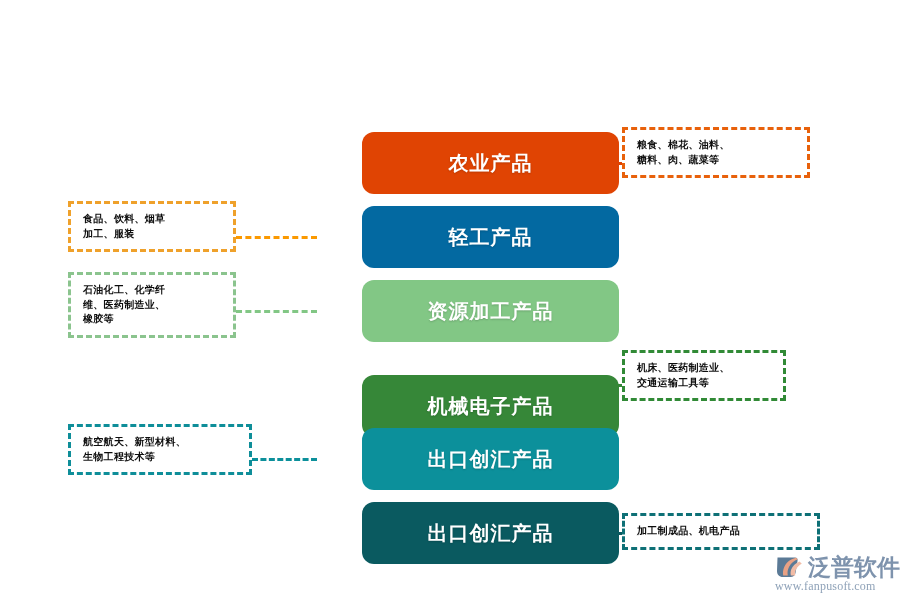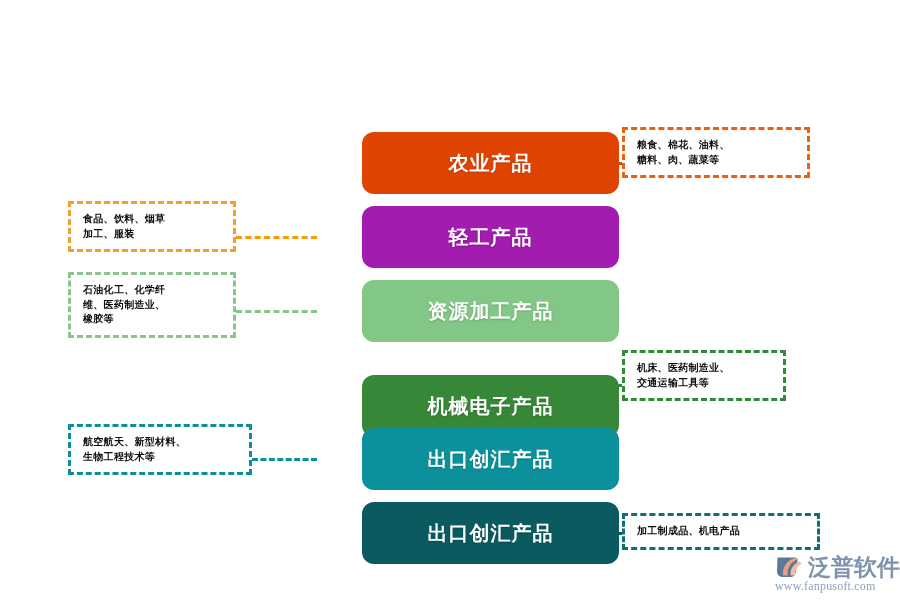--- a/index.html
+++ b/index.html
@@ -122,21 +122,21 @@
       <div class="connector" style="left: 236px; top: 310px; width: 81px; border-top-color: rgb(130, 199, 133);"></div>
       <div class="connector" style="left: 574px; top: 384px; width: 48px; border-top-color: rgb(54, 135, 56);"></div>
       <div class="connector" style="left: 252px; top: 458px; width: 65px; border-top-color: rgb(12, 144, 155);"></div>
       <div class="connector" style="left: 574px; top: 532px; width: 48px; border-top-color: rgb(10, 90, 96);"></div>
     </div>
 
   <div id="stages-layer">
       <div class="stage-bar" style="top: 132px; background: rgb(224, 68, 3);">
         <span>农业产品</span>
       </div>
-      <div class="stage-bar" style="top: 206px; background: #a21caf;">
+      <div class="stage-bar" style="top: 206px; background: #0369a1;">
         <span>轻工产品</span>
       </div>
       <div class="stage-bar" style="top: 280px; background: rgb(130, 199, 133);">
         <span>资源加工产品</span>
       </div>
       <div class="stage-bar" style="top: 375px; background: rgb(54, 135, 56);">
         <span>机械电子产品</span>
       </div>
       <div class="stage-bar" style="top: 428px; background: rgb(12, 144, 155);">
         <span>出口创汇产品</span>

